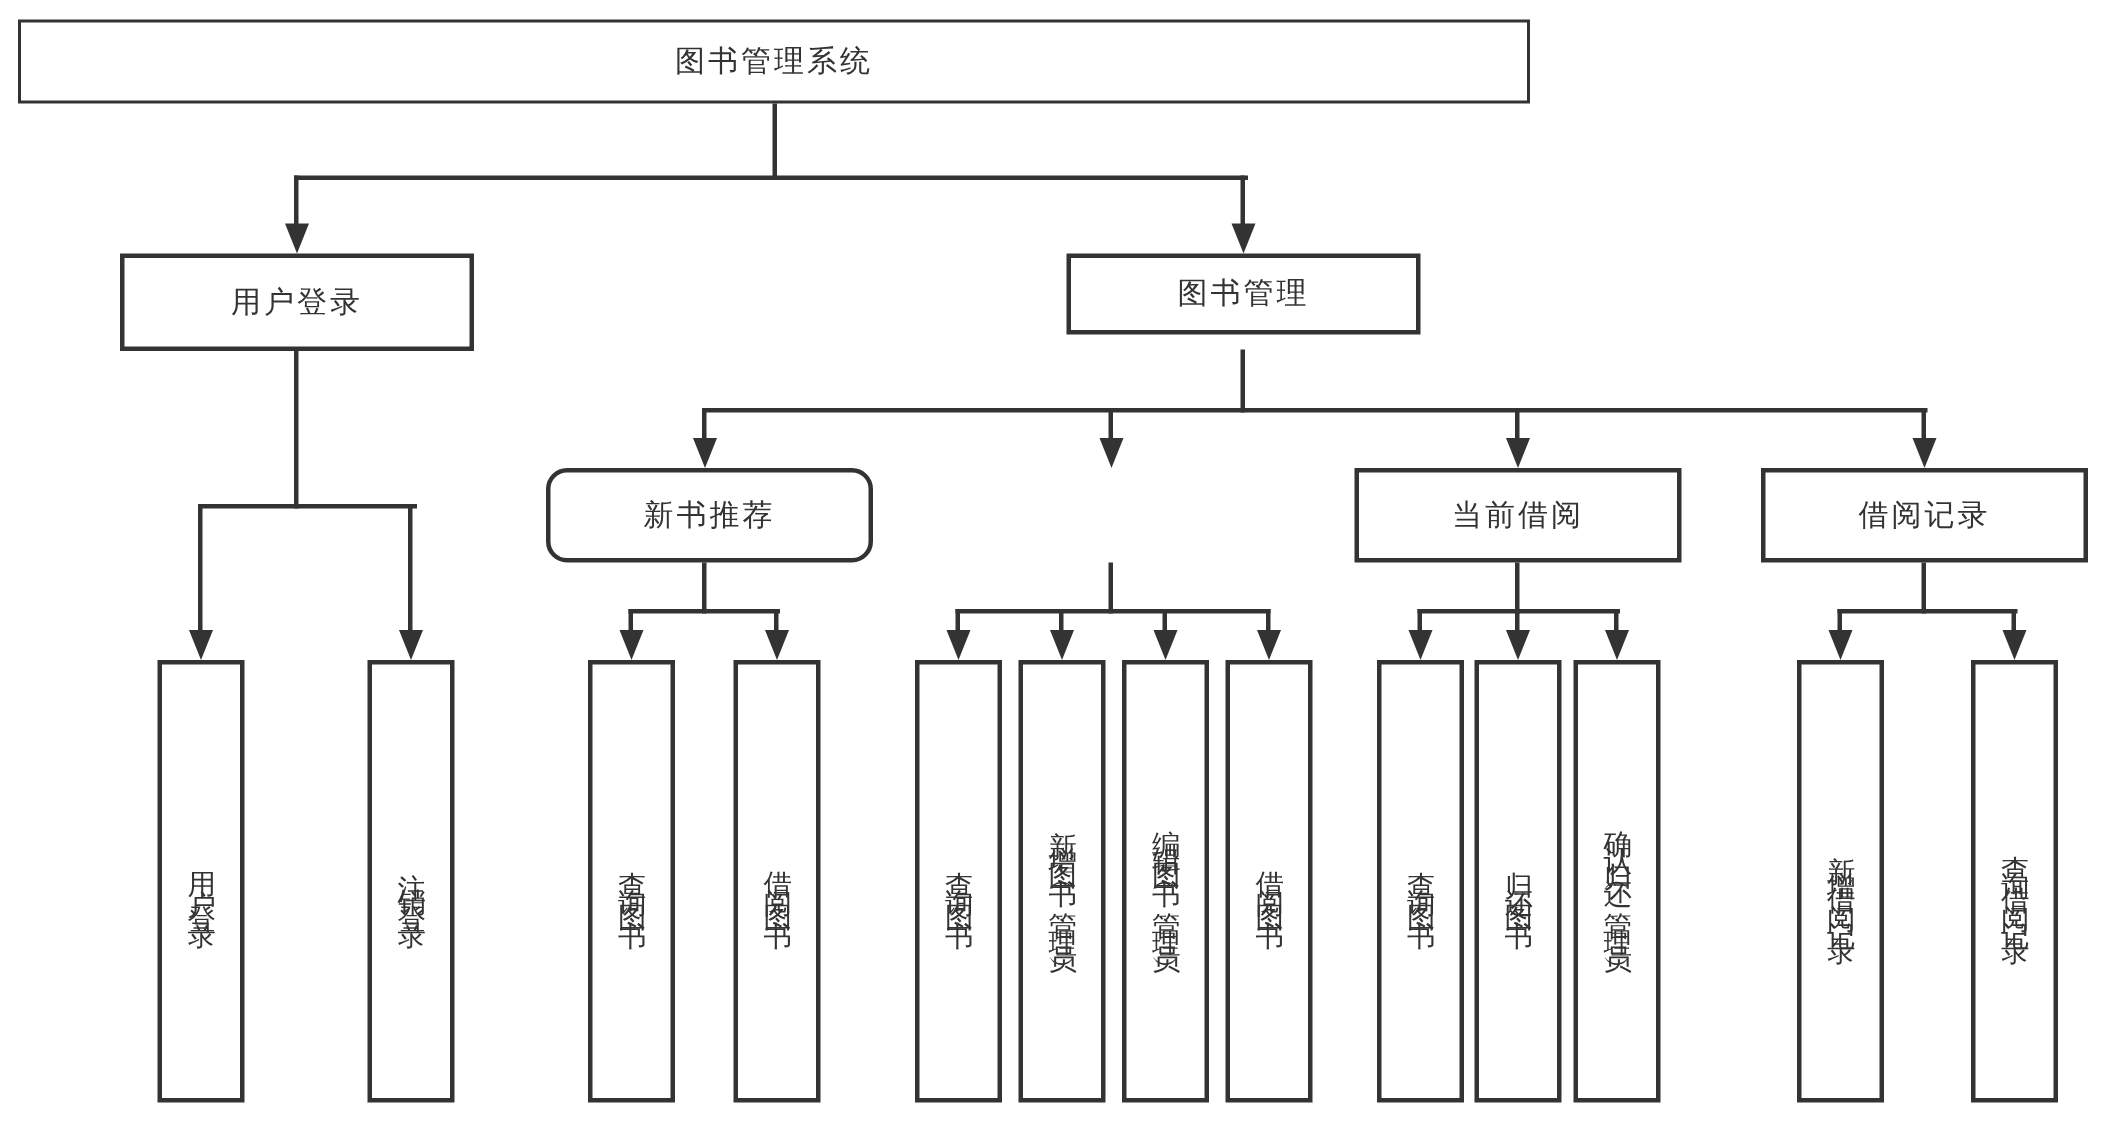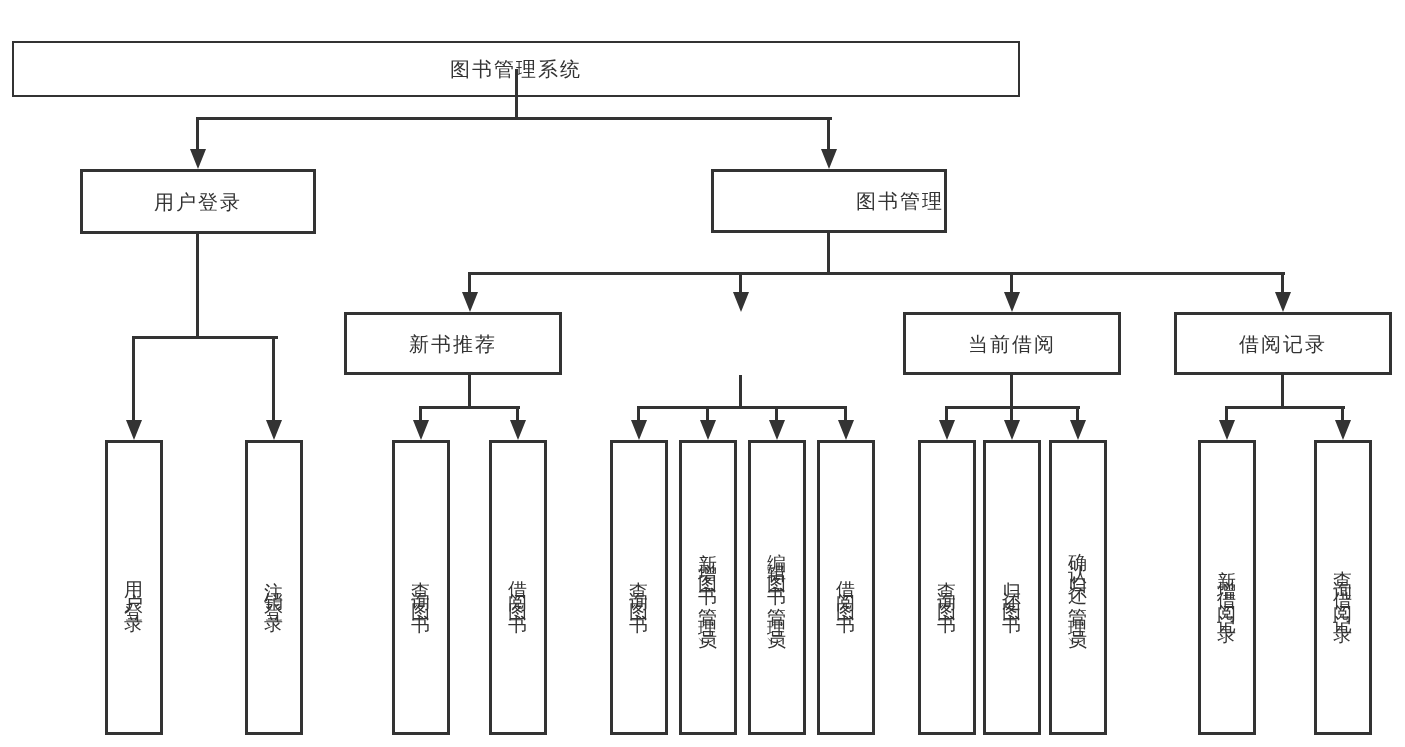--- a/index.html
+++ b/index.html
@@ -17,21 +17,21 @@
     overflow:hidden;
   }
   .box{
     position:absolute;
     box-sizing:border-box;
     border:3px solid var(--line);
     background:#fff;
     display:flex;align-items:center;justify-content:center;
     color:var(--text);
   }
-  .box.root{border-width:2px;margin-top:28px;}
+  .box.root{border-width:2px;}
   .hlabel{
     font-size:20px;letter-spacing:2px;color:var(--text);
     white-space:nowrap;line-height:1;
   }
   .leaf .vlabel{
     writing-mode:vertical-rl;
     text-orientation:mixed;
     font-size:19px;
     letter-spacing:11px;
     line-height:1;
@@ -62,25 +62,25 @@
 <div id="canvas">
 
   <div class="box root" style="left:12px;top:13px;width:1008px;height:56px;">
     <span class="hlabel">图书管理系统</span>
   </div>
 
   <div class="box" style="left:80px;top:169px;width:236px;height:65px;">
     <span class="hlabel">用户登录</span>
   </div>
 
-  <div class="box" style="left:711px;top:169px;width:236px;height:64px;justify-content:flex-end;">
+  <div class="box" style="left:711px;top:169px;width:236px;height:54px;">
     <span class="hlabel">图书管理</span>
   </div>
 
-  <div class="box" style="left:344px;top:312px;width:218px;height:63px;">
+  <div class="box" style="left:364px;top:312px;width:218px;height:63px;border-radius:14px;">
     <span class="hlabel">新书推荐</span>
   </div>
 
 
   <div class="box" style="left:903px;top:312px;width:218px;height:63px;align-items:center;">
     <span class="hlabel">当前借阅</span>
   </div>
 
   <div class="box" style="left:1174px;top:312px;width:218px;height:63px;text-align:center;">
     <span class="hlabel">借阅记录</span>

